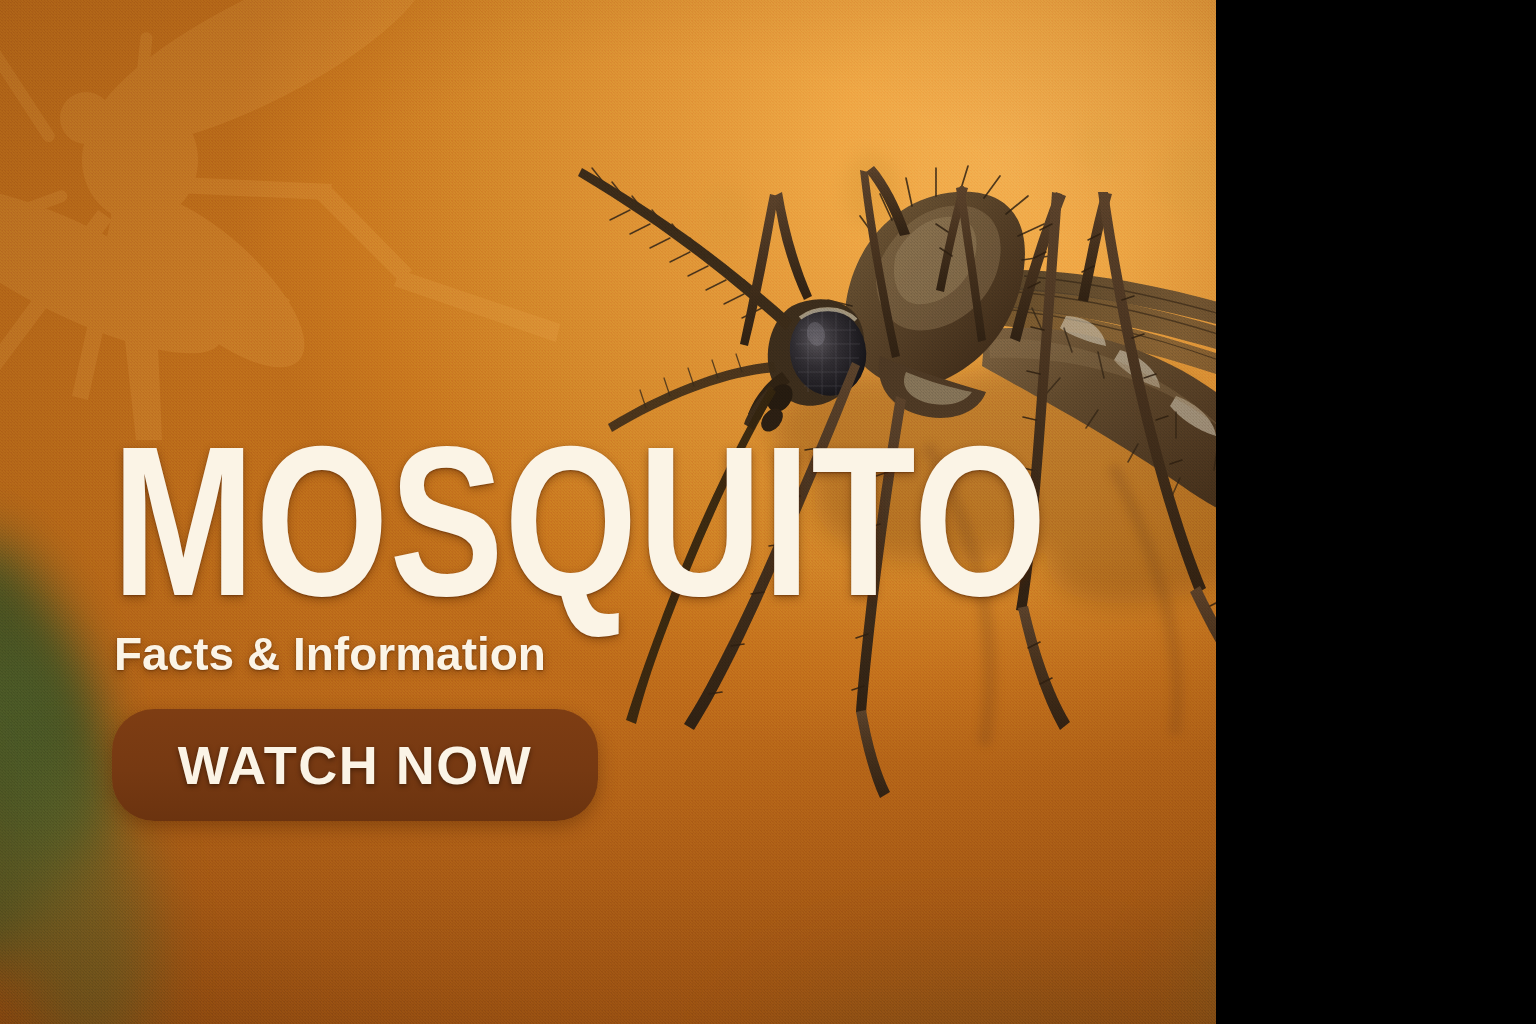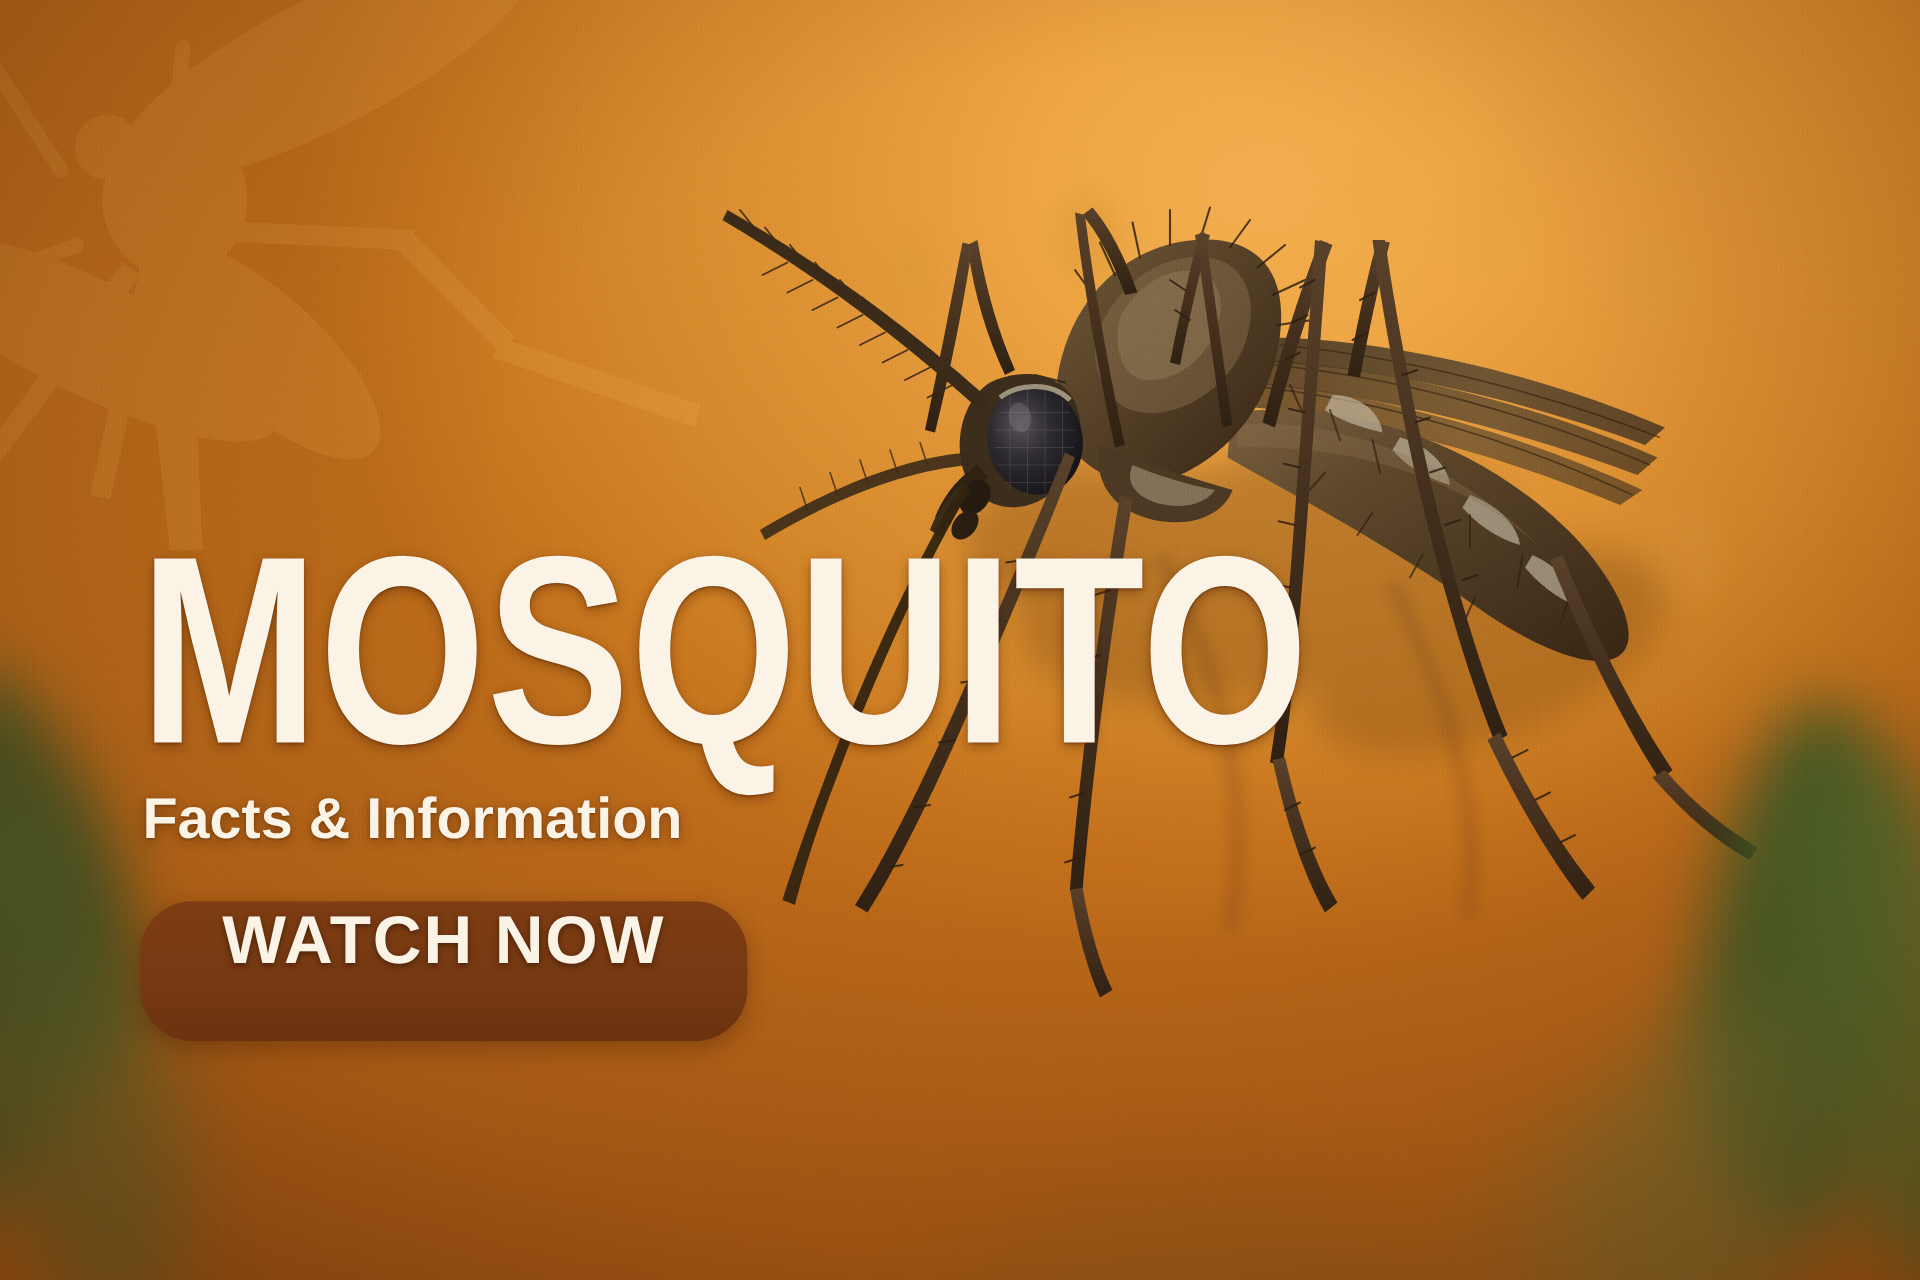--- a/index.html
+++ b/index.html
@@ -1,20 +1,20 @@
 <!DOCTYPE html>
 <html><head>
 <meta charset="utf-8">
 <style>
   html,body{margin:0;padding:0;background:#000;}
   body{font-family:"Liberation Sans",sans-serif;}
 
   #stage{
     position:relative;
-    width:1536px;height:1024px;
+    width:1216px;height:1024px;
     overflow:hidden;
     background:#15803d;
   }
 
   
   .bg-base{
     position:absolute;inset:0;
     background:
       radial-gradient(ellipse 780px 620px at 1010px 150px, #F3AE4F 0%, #EFA644 22%, #E09436 45%, #D4872A 66%, #C8761E 86%, #BD6C1A 100%),
       linear-gradient(160deg,#D28428 0%,#C8761E 48%,#B4621A 100%);
@@ -106,22 +106,22 @@
     font-weight:700;
     font-size:58px;
     line-height:1;
     color:#FBF4E6;
     margin-left:28px;
     text-shadow:0 3px 9px rgba(80,34,4,.42), 0 1px 2px rgba(80,34,4,.5);
     white-space:nowrap;
   }
 
   .cta{
-    display:inline-flex;align-items:flex-start;justify-content:center;
-    margin-top:44px;
+    display:inline-flex;align-items:center;justify-content:center;
+    margin-top:32px;
     width:486px;height:112px;
     border:none;
     border-radius:42px;
     background:linear-gradient(180deg,#7E3D13 0%,#763912 55%,#6B330F 100%);
     box-shadow:0 6px 18px rgba(60,24,4,.35);
     cursor:pointer;
     padding:0;
   }
   .cta-label{
     font-family:"Liberation Sans",sans-serif;

